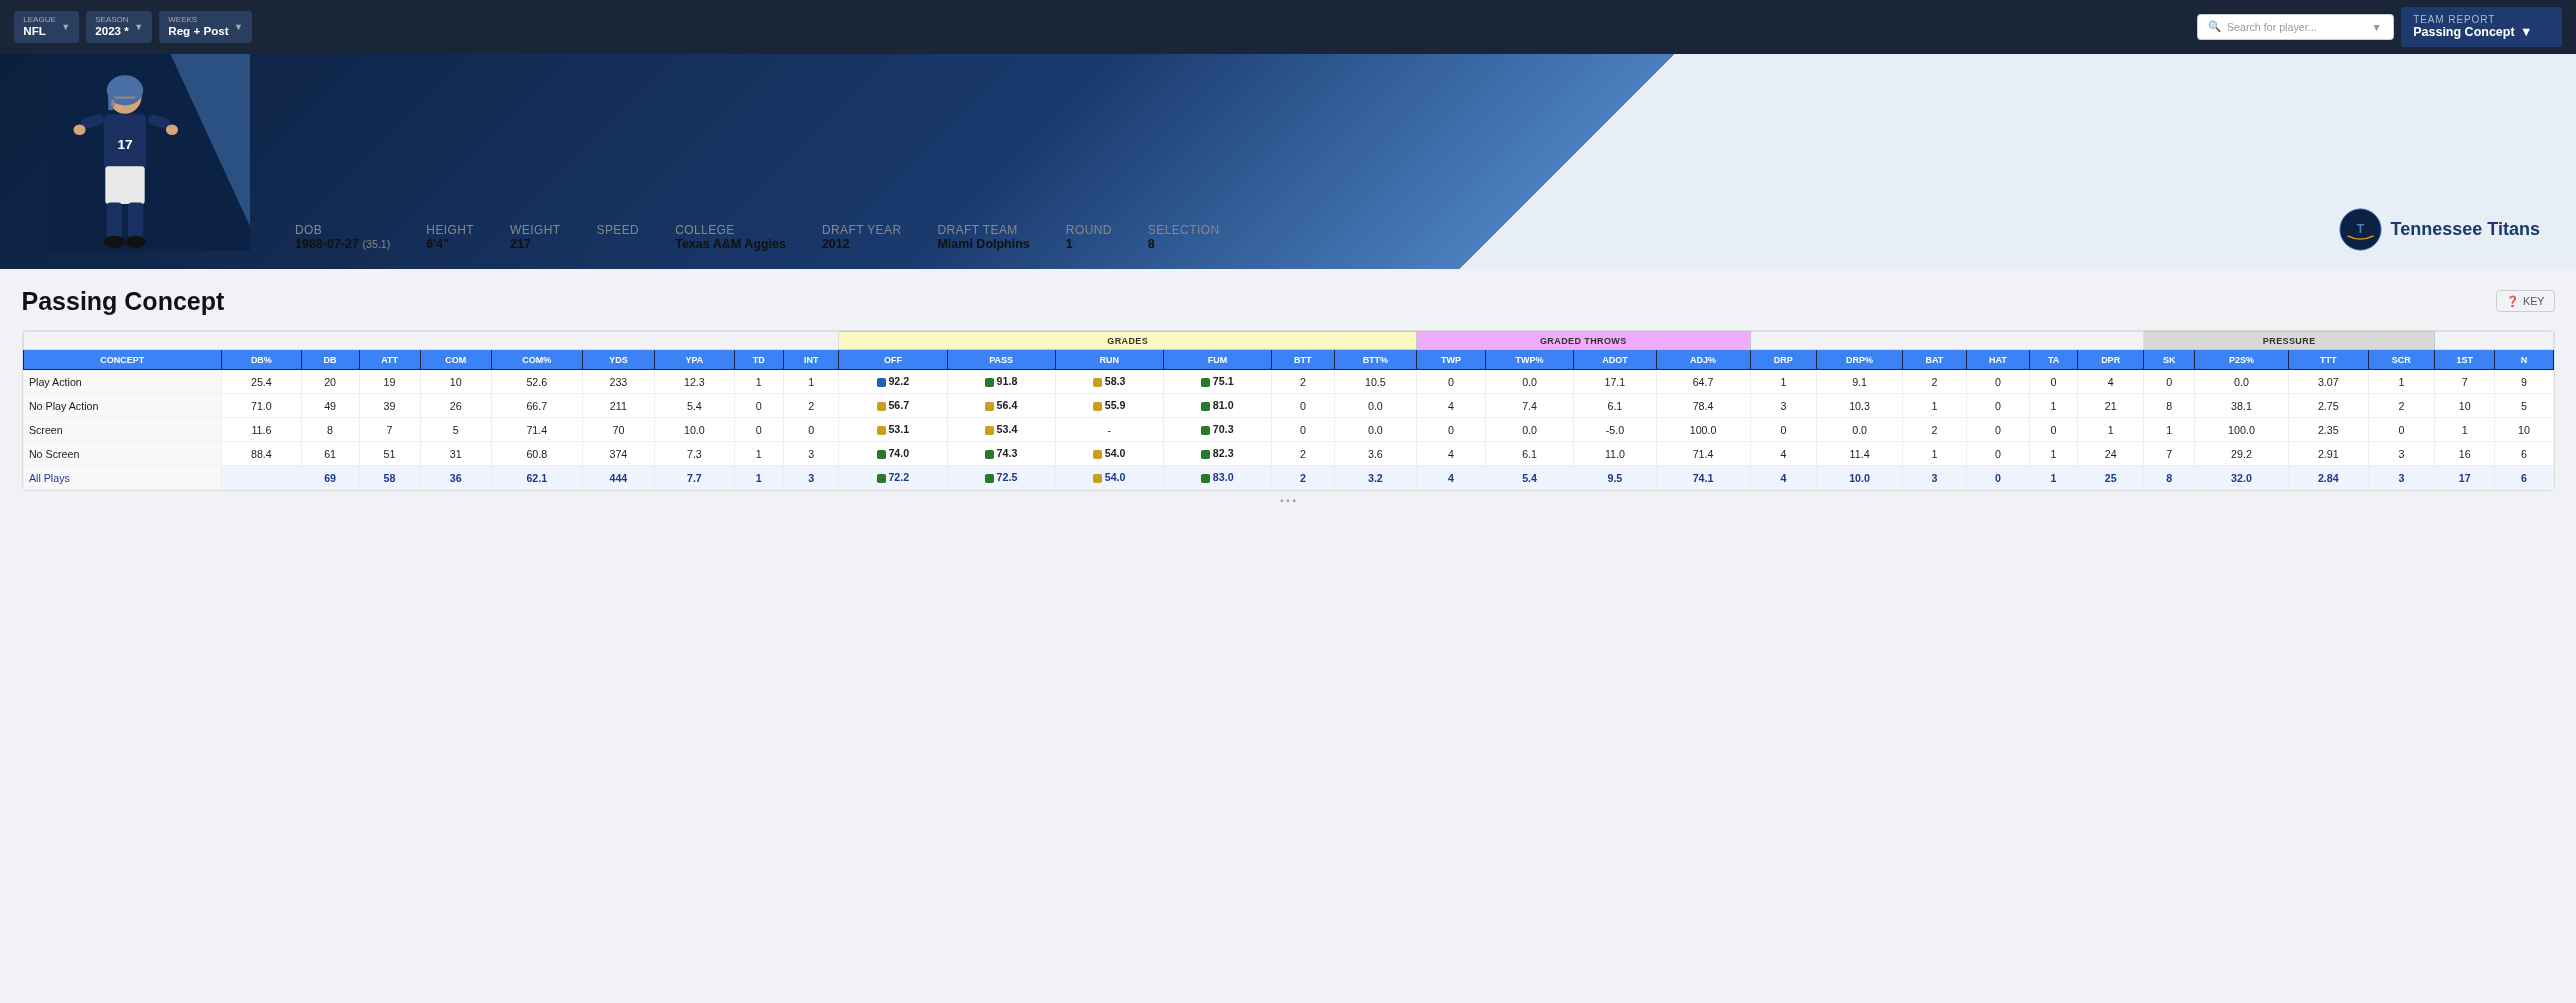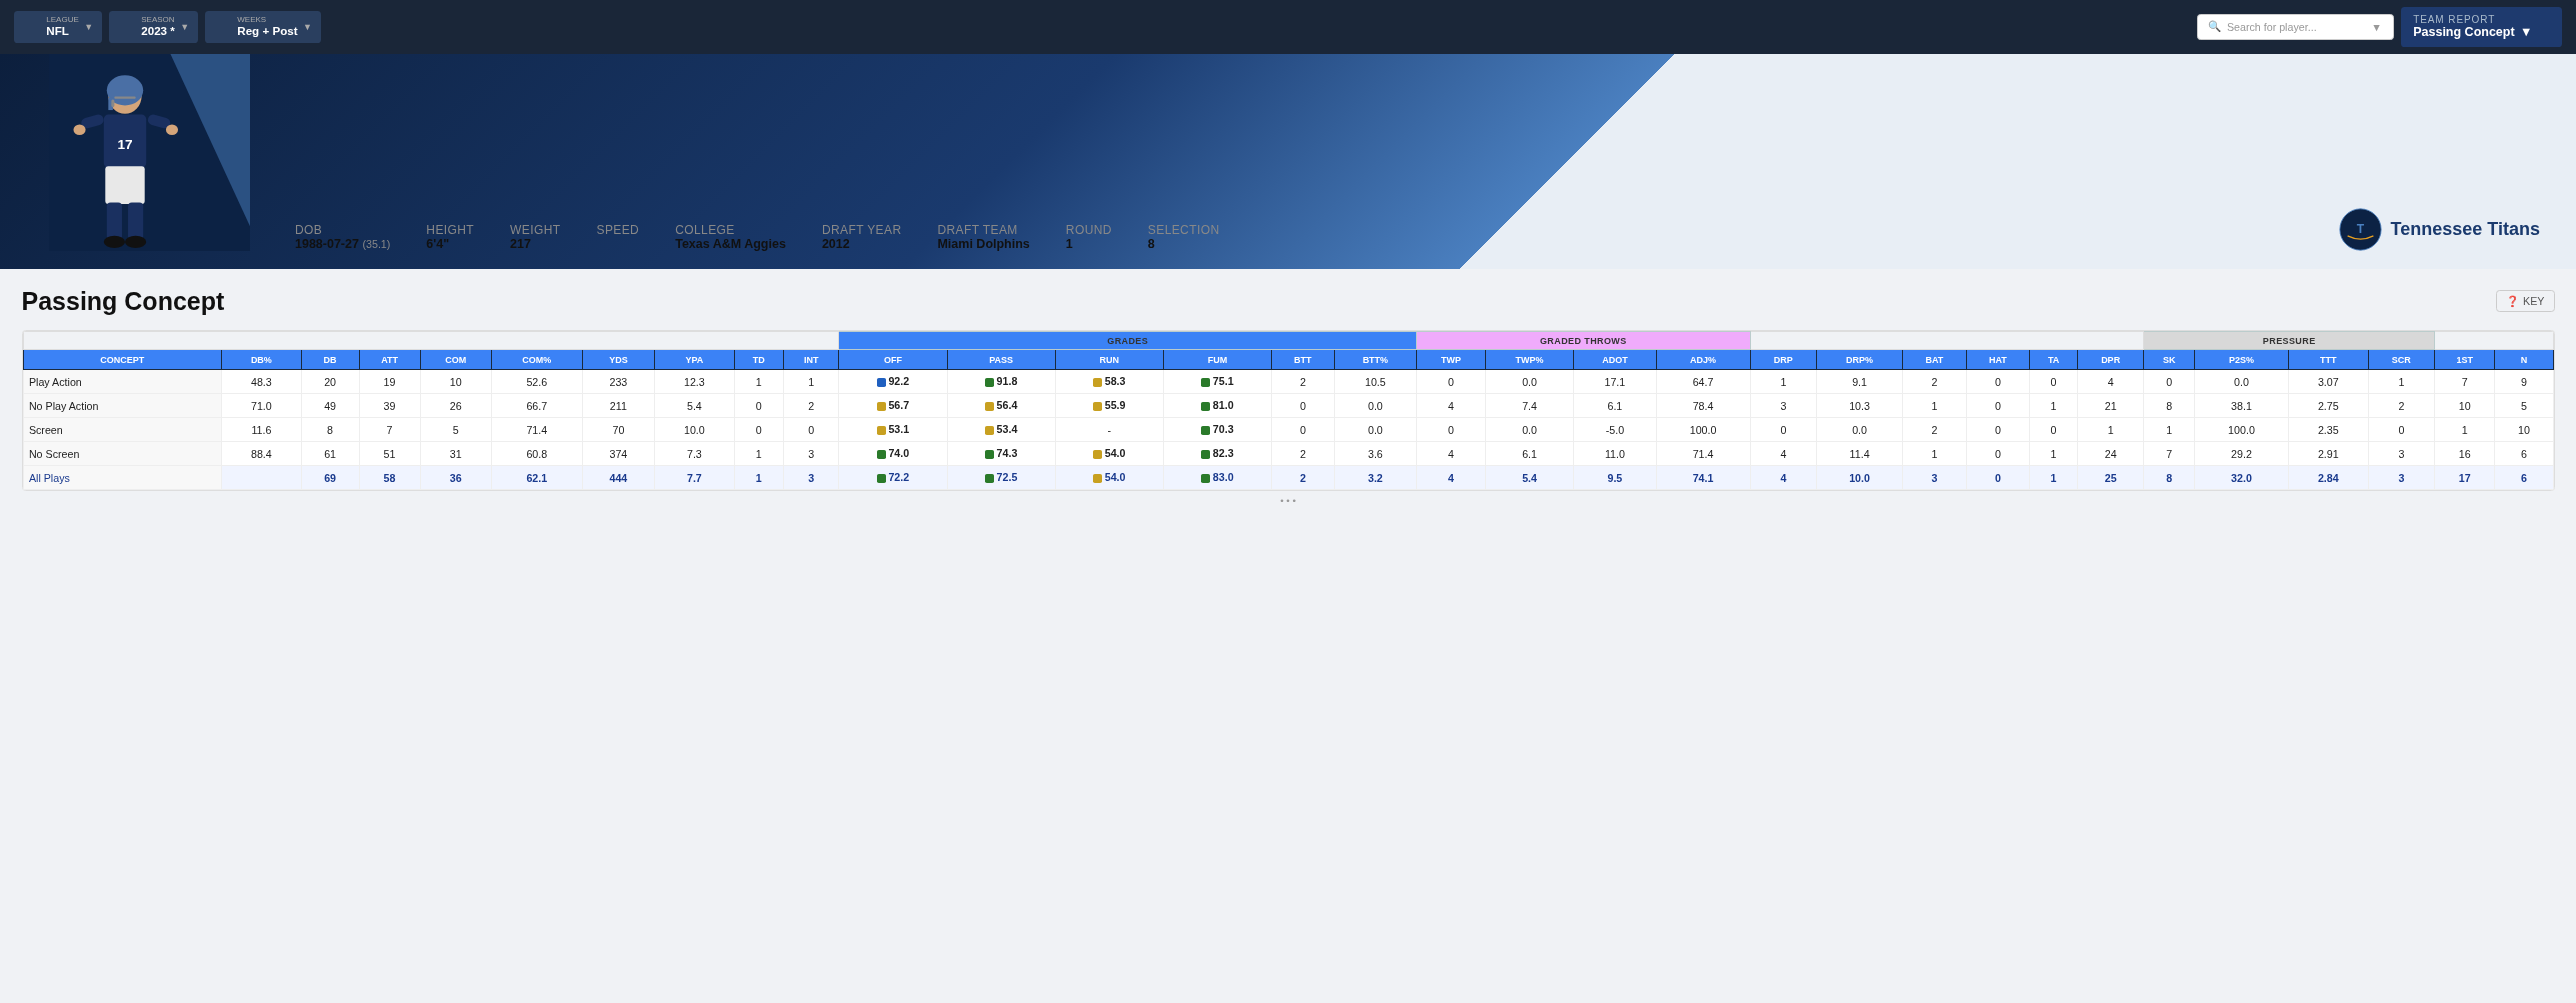--- a/index.html
+++ b/index.html
@@ -36,39 +36,39 @@
     
     .section { padding: 18px 21.5px; }
     .section-header { display: flex; align-items: center; margin-bottom: 14.3px; }
     .section-title { font-size: 25px; font-weight: 700; color: #111; flex: 1; }
     .key-btn { background: none; border: 0.9px solid #ccc; border-radius: 3.6px; padding: 3.6px 9px; font-size: 10.7px; color: #555; cursor: pointer; display: flex; align-items: center; gap: 3.6px; }
 
     
     .table-wrapper { overflow-x: auto; border-radius: 3.6px; border: 0.9px solid #ddd; background: #fff; }
     table { width: 100%; border-collapse: collapse; font-size: 10.7px; }
     .group-header th { background: #d0d8e8; text-align: center; font-size: 9px; font-weight: 700; letter-spacing: 0.4px; color: #333; padding: 3.6px; border: 0.9px solid #bcc; }
-    .group-header .grades-bg { background: #3b82f6; }
+    .group-header .grades-bg { background: #fef9c3; }
     .group-header .graded-bg { background: #f0abfc; }
     .group-header .pressure-bg { background: #d8d8d8; }
     .col-header th { background: #3b82f6; color: #fff; font-size: 9px; font-weight: 700; padding: 4.5px 3.6px; text-align: center; border: 0.9px solid #1a2a3e; white-space: nowrap; }
     tbody tr { border-bottom: 0.9px solid #e8e8e8; }
     tbody td { padding: 4.5px 5.4px; text-align: center; border: 0.9px solid #eee; white-space: nowrap; }
     tbody td.concept-cell { text-align: left; font-weight: 500; background: #f8f8f8; }
     .all-plays td { font-weight: 700; color: #1a3a8e; background: #f0f4ff; }
     .all-plays td.concept-cell { color: #1a3a8e; }
 
     
     .badge { display: inline-flex; align-items: flex-end; gap: 2.7px; font-weight: 600; }
     .dot { width: 9px; height: 9px; border-radius: 1.8px; display: inline-block; flex-shrink: 0; }
 
     
     .scroll-indicator { text-align: center; padding: 3.6px; color: #999; font-size: 9.8px; }
 
     
-    .dropdown-group { display: flex; flex-direction: column; align-items: flex-start; margin-left: 23px; }
+    .dropdown-group { display: flex; flex-direction: column; align-items: flex-start; }
   </style>
 </head>
 <body>
 
 <div class="top-bar">
   <button class="dropdown-btn">
     <div class="dropdown-group">
       <span class="label-small">LEAGUE</span>
       <span class="label-main">NFL</span>
     </div>
@@ -251,21 +251,21 @@
           <th>P2S%</th>
           <th>TTT</th>
           <th>SCR</th>
           <th>1ST</th>
           <th>N</th>
         </tr>
       </thead>
       <tbody id="table-body">
       <tr>
             <td class="concept-cell">Play Action</td>
-            <td>48.3</td>
+            <td>25.4</td>
             <td>20</td>
             <td>19</td>
             <td>10</td>
             <td>52.6</td>
             <td>233</td>
             <td>12.3</td>
             <td>1</td>
             <td>1</td>
             <td><span class="badge"><span class="dot" style="background:#2060c0"></span>92.2</span></td>
             <td><span class="badge"><span class="dot" style="background:#2a7a2a"></span>91.8</span></td>

